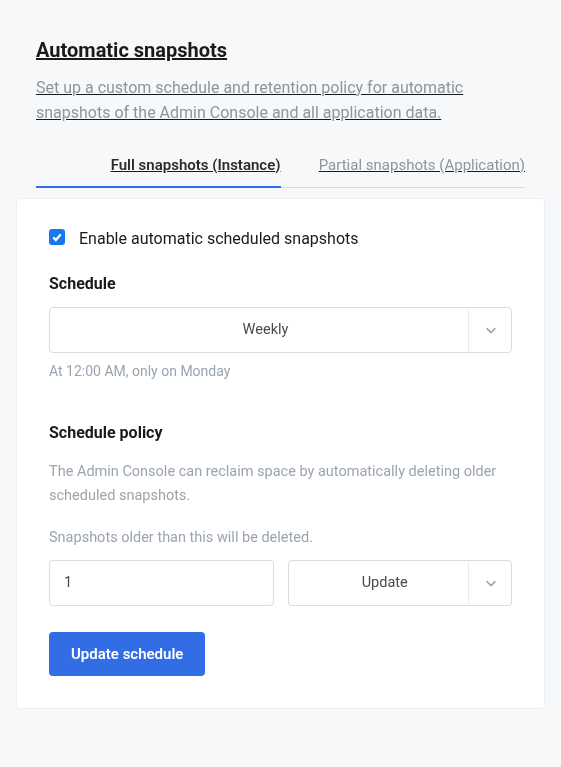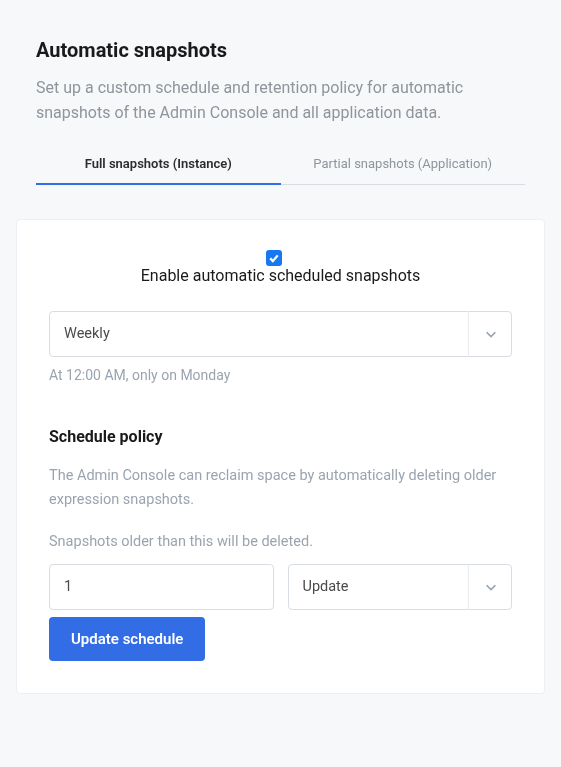--- a/index.html
+++ b/index.html
@@ -10,21 +10,22 @@
     body {
       font-family: -apple-system, BlinkMacSystemFont, "Segoe UI", Roboto, "Helvetica Neue", Arial, sans-serif;
       background: #f6f8fa;
       padding: 16px;
       width: 561px;
       color: #1a1a1a;
     }
     .card {
       background: #f6f8fa;
       border-radius: 4px;
-      margin-bottom: 34px;
+      margin-bottom: 10px;
+      text-decoration: underline;
     }
     .header-card {
       padding: 22px 20px 0 20px;
     }
     .header-title {
       font-size: 20px;
       font-weight: 700;
       color: #1a1a1a;
       margin-bottom: 14px;
     }
@@ -33,44 +34,42 @@
       color: #8e959c;
       line-height: 1.55;
       margin-bottom: 20px;
     }
     .tabs {
       display: flex;
       border-bottom: 1px solid #d7dde3;
     }
     .tab {
       padding: 10px 0 12px 0;
-      font-size: 13px;
+      font-size: 15px;
       color: #8e959c;
       cursor: pointer;
       flex: 1;
-      text-align: center;
+      text-align: right;
       border-bottom: 2px solid transparent;
       margin-bottom: -1px;
     }
     .tab.active {
       color: #2c2c2c;
       font-weight: 600;
       border-bottom: 2px solid #326de6;
     }
     .form-card {
       background: #ffffff;
       border: 1px solid #eceff3;
       border-radius: 4px;
       padding: 30px 32px 32px 32px;
     }
     .checkbox-row {
       display: flex;
-      align-items: center;
       margin-bottom: 26px;
-      flex-direction: column;
     }
     .checkbox {
       width: 16px;
       height: 16px;
       background: #1778f2;
       border-radius: 3px;
       display: flex;
       align-items: center;
       justify-content: center;
       margin-right: 14px;
@@ -115,20 +114,21 @@
       font-size: 14.5px;
       color: #4a4a4a;
       background: #fff;
       font-family: inherit;
       display: flex;
       align-items: center;
     }
     .select {
       cursor: pointer;
       padding-right: 44px;
+      justify-content: center;
     }
     .chevron {
       position: absolute;
       right: 0;
       top: 0;
       width: 44px;
       height: 46px;
       display: flex;
       align-items: center;
       justify-content: center;
@@ -160,21 +160,21 @@
       line-height: 1.7;
       margin-bottom: 18px;
     }
     .section-sub {
       font-size: 14.5px;
       color: #9aa4b0;
       margin-bottom: 14px;
       margin-top: 20px;
     }
     .btn-primary {
-      margin-top: 7px;
+      margin-top: 26px;
       background: #326de6;
       color: #fff;
       border: none;
       border-radius: 4px;
       padding: 13px 22px;
       font-size: 15px;
       font-weight: 600;
       cursor: pointer;
       font-family: inherit;
     }
@@ -197,37 +197,38 @@
     <div class="checkbox">
       <svg viewBox="0 0 16 16">
           <polyline points="3 8.5 6.5 12 13 4.5"></polyline>
         </svg>
     </div>
     <span class="checkbox-label">Enable automatic scheduled snapshots</span>
   </div>
 
   <div class="row">
     <div class="field">
+      <label class="field-label">Schedule</label>
       <div class="select-wrap">
         <div class="select">
           <span>Weekly</span>
         </div>
         <div class="chevron">
           <svg viewBox="0 0 16 16">
               <polyline points="3 6 8 11 13 6"></polyline>
             </svg>
         </div>
       </div>
       <div class="hint">At 12:00 AM, only on Monday</div>
     </div>
 
   </div>
 
   <h2 class="section-title">Schedule policy</h2>
-  <p class="section-desc">The Admin Console can reclaim space by automatically deleting older expression snapshots.</p>
+  <p class="section-desc">The Admin Console can reclaim space by automatically deleting older scheduled snapshots.</p>
   <p class="section-sub">Snapshots older than this will be deleted.</p>
 
   <div class="row">
     <div class="field">
       <input class="input" type="text" value="1" style="">
     </div>
     <div class="field">
       <div class="select-wrap">
         <div class="select">
           <span>Update</span>

